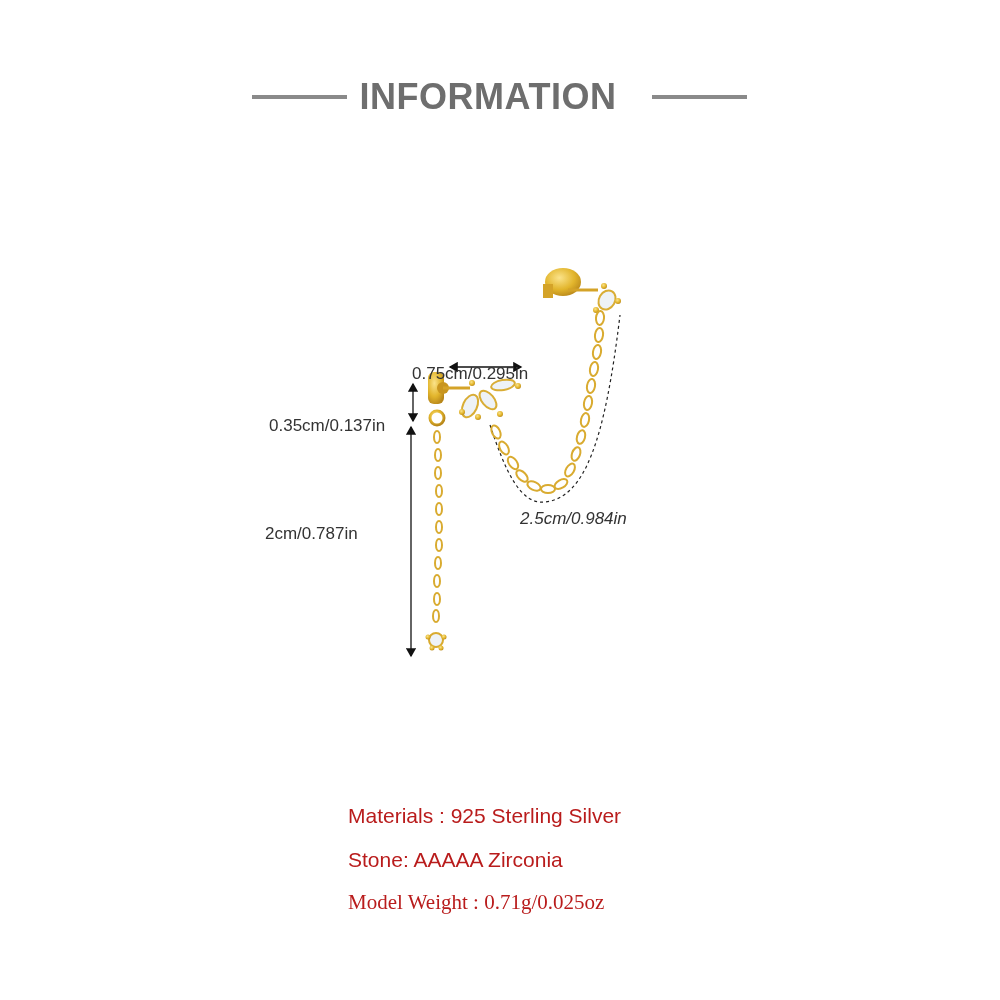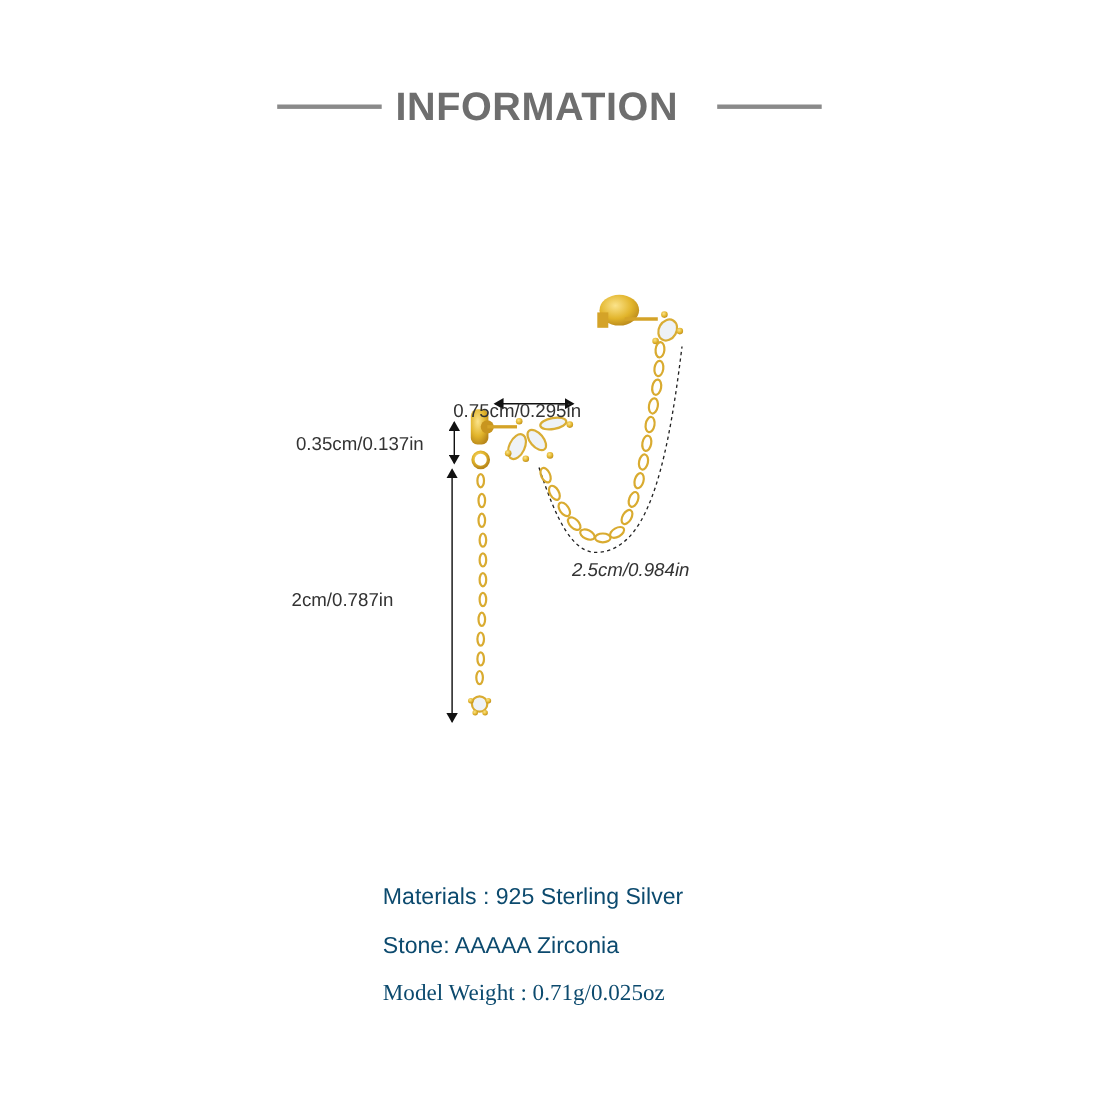--- a/index.html
+++ b/index.html
@@ -1,20 +1,20 @@
 <!DOCTYPE html>
 <html><head>
 <meta charset="utf-8">
 <style>
   html, body { margin:0; padding:0; }
   body { width:1000px; height:1000px; background:#ffffff; position:relative; overflow:hidden; font-family:"Liberation Sans", sans-serif; }
   .hdr-line { position:absolute; height:4px; background:#8a8a8a; top:95px; }
   .hdr-title { position:absolute; left:334px; width:308px; top:76px; text-align:center; font-size:36px; font-weight:bold; color:#6e6e6e; letter-spacing:0.5px; }
   .dim { position:absolute; font-size:17px; color:#333; white-space:nowrap; }
-  .spec { position:absolute; left:348px; font-size:21px; color:#0c4a6e; white-space:nowrap; }
+  .spec { position:absolute; left:348px; font-size:21px; color:#b91c1c; white-space:nowrap; }
   svg.art { position:absolute; left:0; top:0; }
 </style>
 </head>
 <body>
 
 <div class="hdr-line" style="left:252px; width:95px;"></div>
 <div class="hdr-title">INFORMATION</div>
 <div class="hdr-line" style="left:652px; width:95px;"></div>
 
 <svg class="art" width="1000" height="1000">
@@ -95,19 +95,19 @@
     <ellipse cx="588" cy="403" rx="4" ry="7" transform="rotate(10 588 403)"></ellipse>
     <ellipse cx="591" cy="386" rx="4" ry="7" transform="rotate(10 591 386)"></ellipse>
     <ellipse cx="594" cy="369" rx="4" ry="7" transform="rotate(10 594 369)"></ellipse>
     <ellipse cx="597" cy="352" rx="4" ry="7" transform="rotate(10 597 352)"></ellipse>
     <ellipse cx="599" cy="335" rx="4" ry="7" transform="rotate(8 599 335)"></ellipse>
     <ellipse cx="600" cy="318" rx="4" ry="7" transform="rotate(5 600 318)"></ellipse>
   </g>
 </svg>
 
 <div class="dim" style="left:412px; top:340px;margin-top:24px;">0.75cm/0.295in</div>
-<div class="dim" style="left:269px; top:394px;">0.35cm/0.137in</div>
-<div class="dim" style="left:265px; top:536px;">2cm/0.787in</div>
+<div class="dim" style="left:269px; top:416px;">0.35cm/0.137in</div>
+<div class="dim" style="left:265px; top:524px;">2cm/0.787in</div>
 <div class="dim" style="left:520px; top:509px;font-style:italic;">2.5cm/0.984in</div>
 
 <div class="spec" style="top:804px;">Materials : 925 Sterling Silver</div>
 <div class="spec" style="top:848px;">Stone: AAAAA Zirconia</div>
 <div class="spec" style="top:890px;font-family:Liberation Serif, serif;">Model Weight : 0.71g/0.025oz</div>
 
 </body></html>

